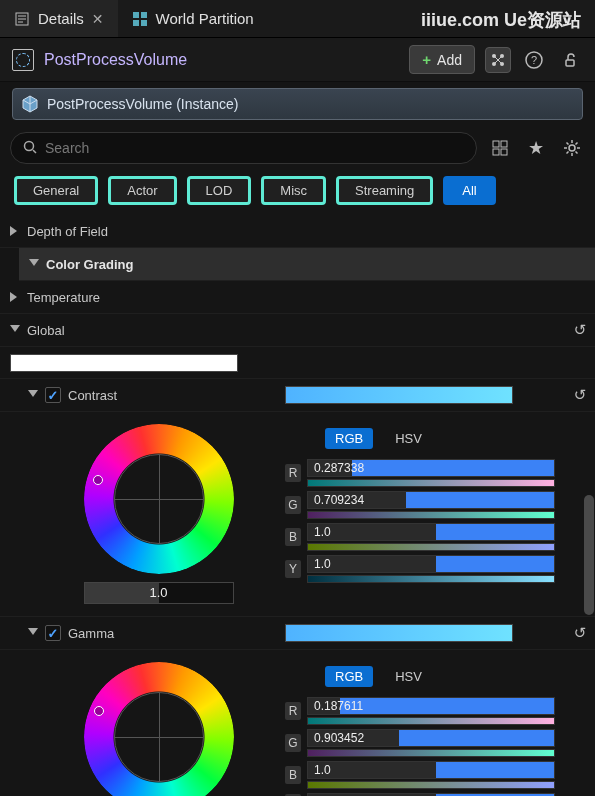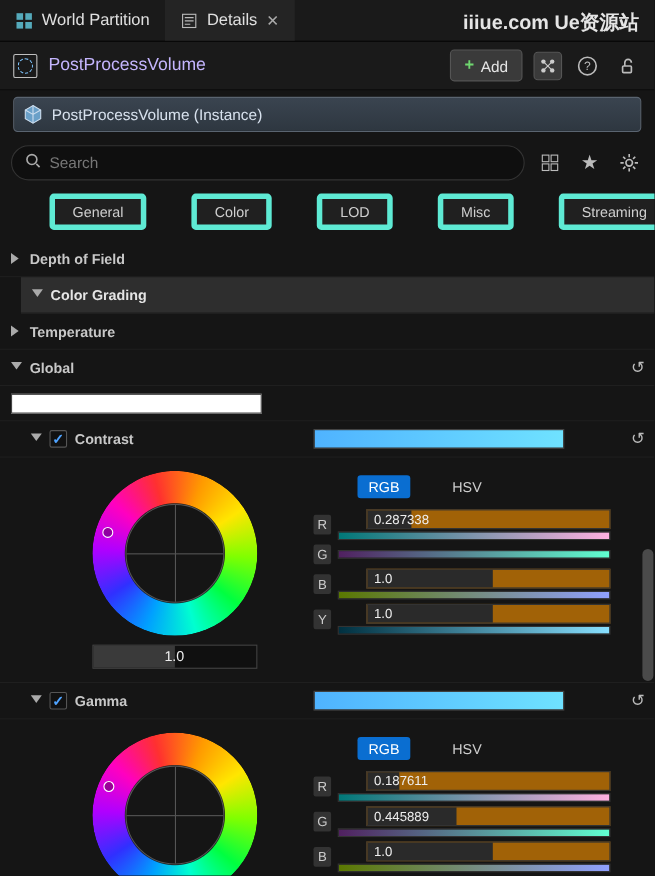--- a/index.html
+++ b/index.html
@@ -30,27 +30,27 @@
 
   
   .search-row { display: flex; align-items: center; padding: 6px 10px; gap: 10px; }
   .search-wrap { flex: 1; background: #0f0f0f; border: 1px solid #333; border-radius: 16px; height: 32px; display: flex; align-items: center; padding: 0 12px; gap: 8px; }
   .search-wrap input { flex: 1; background: none; border: none; outline: none; color: #ccc; font-size: 14px; }
   .search-wrap input::placeholder { color: #777; }
   .mag { color: #aaa; font-size: 15px; }
 
   
   .chips { display: flex; gap: 10px; padding: 6px 14px 10px; }
-  .chip { background: #202020; border: 5px solid #5eead4; border-radius: 4px; padding: 4px 16px; font-size: 13px; color: #cfcfcf; cursor: pointer; margin-left: 31px; }
+  .chip { background: #202020; border: 3px solid #5eead4; border-radius: 4px; padding: 4px 16px; font-size: 13px; color: #cfcfcf; cursor: pointer; }
   .chip.active { background: #0a6ed1; border-color: #0a6ed1; color: #fff; }
 
   
   .prop-area { position: relative; }
   .row { display: grid; grid-template-columns: 275px 1fr 30px; align-items: center; min-height: 32px; border-bottom: 1px solid #1f1f1f; }
-  .row .lbl { display: flex; align-items: center; gap: 7px; padding-left: 10px; height: 32px; font-weight: bold; }
+  .row .lbl { display: flex; align-items: center; gap: 7px; padding-left: 10px; height: 32px; }
   .row .val { padding: 4px 10px; display: flex; align-items: center; }
   .row .reset { display: flex; align-items: center; justify-content: center; }
   .section-hdr { background: #2e2e2e; font-weight: bold; color: #e5e5e5; margin-left: 19px; }
   .triangle { width: 10px; height: 10px; display: inline-block; }
   .tri-right { border-left: 7px solid #aaa; border-top: 5px solid transparent; border-bottom: 5px solid transparent; }
   .tri-down { border-top: 7px solid #aaa; border-left: 5px solid transparent; border-right: 5px solid transparent; }
   .indent-1 { padding-left: 28px !important; }
   .chk { width: 16px; height: 16px; border: 1px solid #555; background: #111; display: inline-flex; align-items: center; justify-content: center; border-radius: 2px; }
   .chk.on::after { content: "✓"; color: #4fa3ff; font-size: 13px; font-weight: bold; }
   .swatch-white { width: 228px; height: 18px; background: #fff; border: 1px solid #444; }
@@ -70,65 +70,65 @@
   .cross::before { left: 50%; top: 0; bottom: 0; width: 1px; }
   .cross::after  { top: 50%; left: 0; right: 0; height: 1px; }
   .circle-border { position: absolute; top: 50%; left: 50%; width: 90px; height: 90px; transform: translate(-50%,-50%); border: 1px solid #555; border-radius: 50%; pointer-events: none; }
   .wheel-marker { position: absolute; left: 9px; top: 51px; width: 10px; height: 10px; border: 1.5px solid #fff; border-radius: 50%; background: rgba(0,0,0,0.3); }
   .wheel-value { width: 150px; height: 22px; background: #101010; border: 1px solid #444; display: flex; }
   .wheel-value .fill { background: #3a3a3a; width: 50%; }
   .wheel-value-outer { position: relative; }
 
   
   .rgb-area { padding: 16px 10px 8px 10px; }
-  .mode-tabs { display: flex; gap: 28px; margin-bottom: 10px; padding-left: 40px; }
+  .mode-tabs { display: flex; gap: 12px; margin-bottom: 10px; padding-left: 40px; }
   .mode-tab { padding: 3px 10px; border-radius: 3px; font-size: 13px; cursor: pointer; color: #ccc; }
   .mode-tab.active { background: #0a6ed1; color: #fff; }
   .slider-row { display: flex; align-items: center; gap: 6px; margin-bottom: 4px; }
   .slider-label { width: 16px; height: 18px; background: #333; color: #ccc; font-size: 12px; display: flex; align-items: center; justify-content: center; border-radius: 2px; }
   .slider-stack { flex: 1; display: flex; flex-direction: column; }
-  .slider-num { height: 18px; background: #a16207; position: relative; border: 1px solid #333; margin-bottom: 2px; margin-left: 26px; }
+  .slider-num { height: 18px; background: #3b82f6; position: relative; border: 1px solid #333; margin-bottom: 2px; }
   .slider-num .nfill { position: absolute; left: 0; top: 0; bottom: 0; background: #2a2a2a; }
   .slider-num .ntxt { position: absolute; left: 6px; top: 1px; color: #eee; font-size: 12px; }
   .slider-grad { height: 8px; border: 1px solid #333; }
   .grad-r { background: linear-gradient(to right, #007878, #ffb0e0); }
   .grad-g { background: linear-gradient(to right, #502060, #60ffd0); }
   .grad-b { background: linear-gradient(to right, #5a7800, #90a0ff); }
   .grad-y { background: linear-gradient(to right, #003040, #88e0ff); }
   .bigrow { display: grid; grid-template-columns: 275px 1fr 30px; border-bottom: 1px solid #1f1f1f; }
 
   .scrollbar { position: absolute; right: 1px; top: 280px; width: 10px; height: 200px; }
   .scrollbar-thumb { width: 100%; height: 120px; background: #4a4a4a; border-radius: 5px; }
 </style>
 </head>
 <body>
 
 <div class="watermark">iiiue.com  Ue资源站</div>
 
 <div class="tab-bar">
+  <div class="tab active">
+    <span class="tab-icon">
+      <svg width="16" height="16" viewBox="0 0 16 16">
+          <rect x="2" y="2" width="12" height="12" fill="none" stroke="#bbb"></rect>
+          <path d="M4 5h8M4 8h8M4 11h5" stroke="#bbb"></path>
+        </svg>
+    </span>
+    <span class="tab-label">Details</span>
+    <span class="tab-close">✕</span>
+  </div>
   <div class="tab">
     <span class="tab-icon">
       <svg width="16" height="16" viewBox="0 0 16 16">
           <rect x="1" y="1" width="6" height="6" fill="#5ab"></rect>
           <rect x="9" y="1" width="6" height="6" fill="#5ab"></rect>
           <rect x="1" y="9" width="6" height="6" fill="#5ab"></rect>
           <rect x="9" y="9" width="6" height="6" fill="#5ab"></rect>
         </svg>
     </span>
     <span class="tab-label">World Partition</span>
-  </div>
-  <div class="tab active">
-    <span class="tab-icon">
-      <svg width="16" height="16" viewBox="0 0 16 16">
-          <rect x="2" y="2" width="12" height="12" fill="none" stroke="#bbb"></rect>
-          <path d="M4 5h8M4 8h8M4 11h5" stroke="#bbb"></path>
-        </svg>
-    </span>
-    <span class="tab-label">Details</span>
-    <span class="tab-close">✕</span>
   </div>
 </div>
 
 <div class="title-row">
   <span class="component-icon"></span>
   <span class="title-text">PostProcessVolume</span>
   <button class="btn-add">
     <span class="plus">+</span>
     <span>Add</span>
   </button>
@@ -187,21 +187,21 @@
   <span class="icon-btn">
     <svg width="18" height="18" viewBox="0 0 18 18">
         <circle cx="9" cy="9" r="3" fill="none" stroke="#bbb" stroke-width="1.5"></circle>
         <path d="M9 1v3M9 14v3M1 9h3M14 9h3M3.5 3.5l2 2M12.5 12.5l2 2M14.5 3.5l-2 2M5.5 12.5l-2 2" stroke="#bbb" stroke-width="1.5"></path>
       </svg>
   </span>
 </div>
 
 <div class="chips">
   <span class="chip">General</span>
-  <span class="chip">Color</span>
+  <span class="chip">Actor</span>
   <span class="chip">LOD</span>
   <span class="chip">Misc</span>
   <span class="chip">Streaming</span>
   <span class="chip active">All</span>
 </div>
 
 <div class="prop-area">
 
   <div class="row">
     <div class="lbl">
@@ -288,20 +288,24 @@
           <div class="slider-num">
               <div class="nfill" style="width:18%"></div>
               <span class="ntxt">0.287338</span>
             </div>
           <div class="slider-grad grad-r"></div>
         </div>
       </div>
       <div class="slider-row">
         <span class="slider-label">G</span>
         <div class="slider-stack">
+          <div class="slider-num">
+              <div class="nfill" style="width:40%"></div>
+              <span class="ntxt">0.709234</span>
+            </div>
           <div class="slider-grad grad-g"></div>
         </div>
       </div>
       <div class="slider-row">
         <span class="slider-label">B</span>
         <div class="slider-stack">
           <div class="slider-num">
               <div class="nfill" style="width:52%"></div>
               <span class="ntxt">1.0</span>
             </div>
@@ -358,21 +362,21 @@
               <span class="ntxt">0.187611</span>
             </div>
           <div class="slider-grad grad-r"></div>
         </div>
       </div>
       <div class="slider-row">
         <span class="slider-label">G</span>
         <div class="slider-stack">
           <div class="slider-num">
               <div class="nfill" style="width:37%"></div>
-              <span class="ntxt">0.445889</span>
+              <span class="ntxt">0.903452</span>
             </div>
           <div class="slider-grad grad-g"></div>
         </div>
       </div>
       <div class="slider-row">
         <span class="slider-label">B</span>
         <div class="slider-stack">
           <div class="slider-num">
               <div class="nfill" style="width:52%"></div>
               <span class="ntxt">1.0</span>

